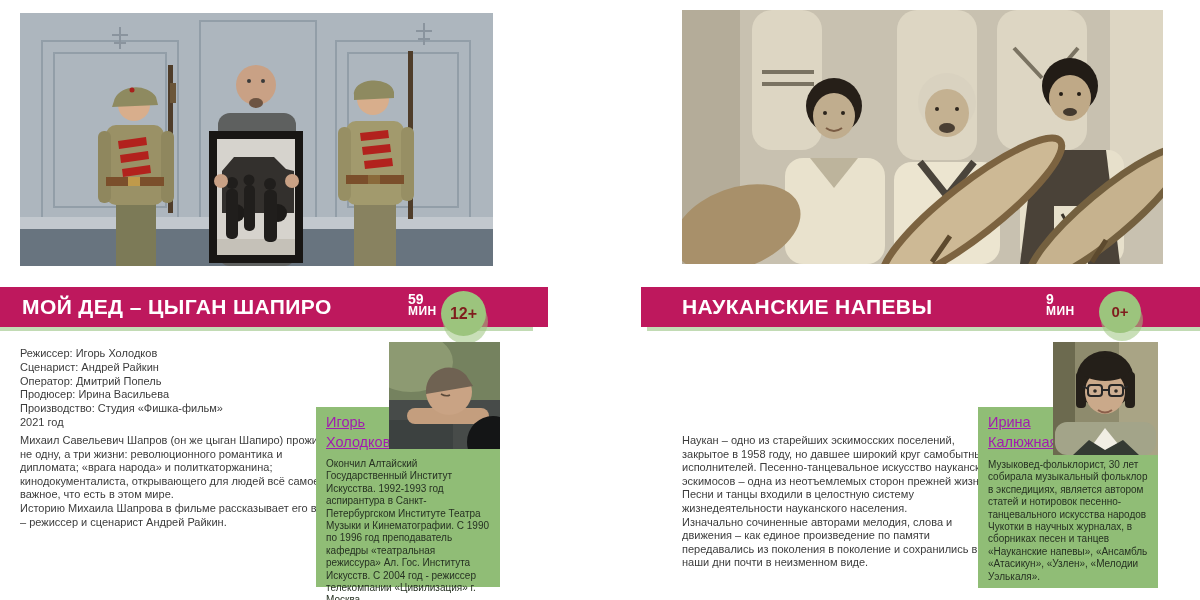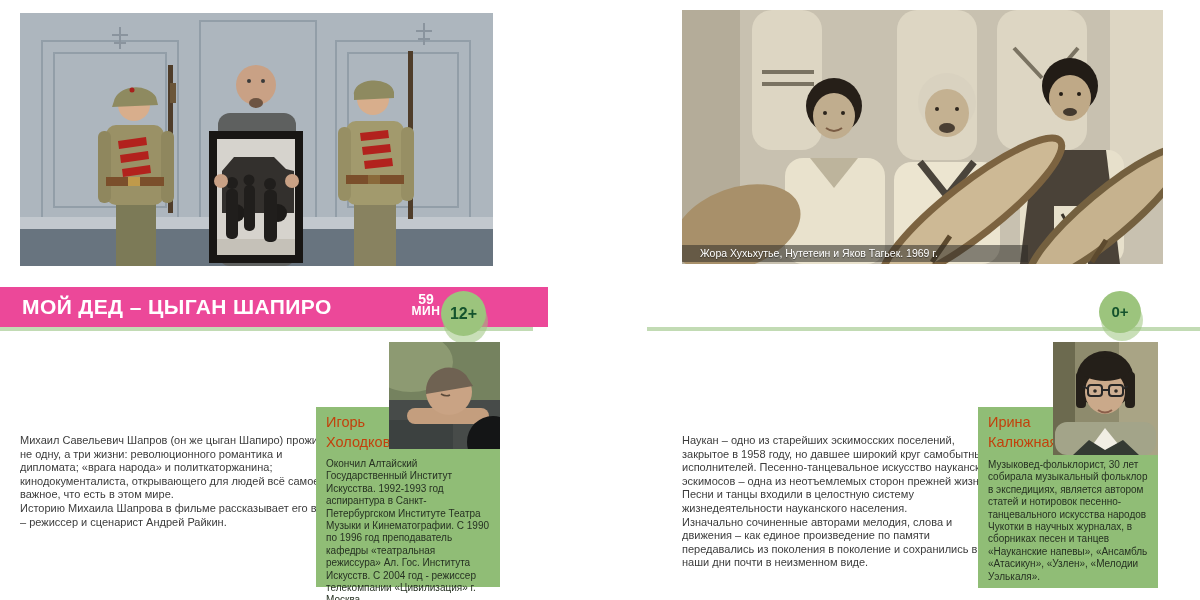--- a/index.html
+++ b/index.html
@@ -9,55 +9,55 @@
   svg{display:block;}
 
   
   .ph-l{left:20px;top:13px;width:473px;height:253px;}
   .ph-r{left:682px;top:10px;width:481px;height:254px;}
   .cap{left:682px;top:245px;width:346px;height:17px;background:rgba(48,46,40,0.55);
        color:#fff;font-size:10.5px;line-height:17px;padding-left:18px;box-sizing:border-box;
        text-shadow:0 1px 1px rgba(0,0,0,.5);z-index:2;white-space:nowrap;}
 
   
-  .bar{height:40px;background:#ec4899;display:flex;align-items:center;z-index:1;}
+  .bar{height:40px;background:#be185d;display:flex;align-items:center;z-index:1;}
   .bar-l{left:0;top:287px;width:548px;padding-left:22px;box-sizing:border-box;}
   .bar-r{left:641px;top:287px;width:559px;padding-left:41px;box-sizing:border-box;}
   .bar-title{color:#fff;font-size:21px;font-weight:bold;letter-spacing:.4px;white-space:nowrap;}
   .underline{height:4px;background:rgba(144,189,118,0.55);z-index:0;}
   .ul-l{left:0;top:327px;width:533px;}
   .ul-r{left:647px;top:327px;width:553px;}
 
-  .dur{width:36px;text-align:center;color:#fff;z-index:3;}
+  .dur{width:36px;text-align:left;color:#fff;z-index:3;}
   .dur-l{left:408px;top:292px;}
   .dur-r{left:1046px;top:292px;}
   .dur-num{font-size:14px;font-weight:bold;line-height:15px;}
   .dur-unit{font-size:12px;font-weight:bold;letter-spacing:.5px;text-transform:uppercase;line-height:8px;}
 
-  .badge{border-radius:50%;background:#9cc47d;color:#14532d;font-weight:bold;
+  .badge{border-radius:50%;background:#9cc47d;color:#7f1d1d;font-weight:bold;
          text-align:center;z-index:3;}
   .badge-l{left:441px;top:291px;width:45px;height:45px;line-height:45px;font-size:16px;}
   .badge-r{left:1099px;top:291px;width:42px;height:42px;line-height:42px;font-size:15px;}
   .badge-shadow{border-radius:50%;background:rgba(156,196,125,0.55);z-index:2;}
   .bs-l{left:443px;top:299px;width:45px;height:45px;}
   .bs-r{left:1101px;top:299px;width:42px;height:42px;}
 
   
   .credits{font-size:11px;line-height:13.8px;white-space:pre-line;}
   .cr-l{left:20px;top:347px;width:320px;}
   .cr-r{left:682px;top:347px;width:330px;}
   .desc{font-size:11px;line-height:13.6px;white-space:pre-line;}
   .de-l{left:20px;top:434px;width:316px;}
   .de-r{left:682px;top:434px;width:322px;}
 
   
   .panel{background:#90bd76;z-index:0;}
   .pa-l{left:316px;top:407px;width:184px;height:180px;}
   .pa-r{left:978px;top:407px;width:180px;height:181px;}
-  .pname{font-size:14.5px;line-height:20px;color:#c2410c;z-index:2;}
+  .pname{font-size:14.5px;line-height:20px;color:#a21caf;z-index:2;text-decoration:underline;}
   .pn-l{left:326px;top:412px;width:92px;}
   .pn-r{left:988px;top:412px;width:92px;}
   .pbio{font-size:10px;line-height:12.4px;color:#263122;z-index:2;}
   .pb-l{left:326px;top:458px;width:166px;}
   .pb-r{left:988px;top:459px;width:162px;}
   .inset-l{left:389px;top:342px;width:111px;height:107px;z-index:3;}
   .inset-r{left:1053px;top:342px;width:105px;height:113px;z-index:3;}
 </style>
 </head>
 <body>
@@ -146,20 +146,26 @@
     <span class="bar-title">МОЙ ДЕД – ЦЫГАН ШАПИРО</span>
   </div>
   <div class="abs underline ul-l"></div>
   <div class="abs dur dur-l">
     <div class="dur-num">59</div>
     <div class="dur-unit">мин</div>
   </div>
   <div class="abs badge-shadow bs-l"></div>
   <div class="abs badge badge-l">12+</div>
 
+  <div class="abs credits cr-l">Режиссер: Игорь Холодков
+Сценарист: Андрей Райкин
+Оператор: Дмитрий Попель
+Продюсер: Ирина Васильева
+Производство: Студия «Фишка-фильм»
+2021 год</div>
   <div class="abs desc de-l">Михаил Савельевич Шапров (он же цыган Шапиро) прожил не одну, а три жизни:  революционного романтика и дипломата; «врага народа» и политкаторжанина; кинодокументалиста, открывающего для людей всё самое важное, что есть в этом мире.
 Историю Михаила Шапрова в фильме рассказывает его внук – режиссер и сценарист Андрей Райкин.</div>
 
   <div class="abs panel pa-l"></div>
   <div class="abs pname pn-l">Игорь Холодков</div>
   <div class="abs pbio pb-l">Окончил Алтайский Государственный Институт Искусства. 1992-1993 год аспирантура в Санкт-Петербургском Институте Театра Музыки и Кинематографии. С 1990 по 1996 год преподаватель кафедры «театральная режиссура» Ал. Гос. Института Искусств. С 2004 год - режиссер телекомпании «Цивилизация» г. Москва.</div>
   <svg class="abs inset-l" viewBox="0 0 111 107">
     <rect width="111" height="107" fill="#75825f"></rect>
     <ellipse cx="22" cy="20" rx="42" ry="30" fill="#93a077" opacity="0.8"></ellipse>
     <rect y="58" width="111" height="49" fill="#474b49"></rect>
@@ -213,22 +219,24 @@
         <circle cx="397" cy="84" r="2" fill="#241d15"></circle>
       <ellipse cx="388" cy="102" rx="7" ry="4" fill="#43392e"></ellipse>
     </g>
     <g>
       <ellipse cx="55" cy="218" rx="66" ry="40" fill="#a8906a" transform="rotate(-20 55 218)"></ellipse>
       <ellipse cx="290" cy="200" rx="112" ry="26" fill="#cdb995" stroke="#7c6340" stroke-width="7" transform="rotate(-38 290 200)"></ellipse>
       <ellipse cx="425" cy="205" rx="100" ry="23" fill="#c6b28e" stroke="#74603f" stroke-width="7" transform="rotate(-40 425 205)"></ellipse>
       <path d="M250,252 l18,-26 M410,252 l14,-22" stroke="#5d4a2e" stroke-width="5"></path>
     </g>
   </svg>
-  <div class="abs cap">Жора Хухьхутье, Нутетеин и Яков Тагьек. 1969 г.</div>
-
+
+  <div class="abs bar bar-r">
+    <span class="bar-title">НАУКАНСКИЕ НАПЕВЫ</span>
+  </div>
   <div class="abs underline ul-r"></div>
   <div class="abs dur dur-r">
     <div class="dur-num">9</div>
     <div class="dur-unit">мин</div>
   </div>
   <div class="abs badge-shadow bs-r"></div>
   <div class="abs badge badge-r">0+</div>
 
   <div class="abs desc de-r">Наукан – одно из старейших эскимосских поселений, закрытое в 1958  году, но давшее широкий круг самобытных исполнителей. Песенно-танцевальное искусство науканских эскимосов – одна из неотъемлемых сторон прежней жизни. Песни и танцы входили в целостную систему жизнедеятельности науканского населения.
 Изначально сочиненные авторами мелодия, слова и движения – как единое произведение по памяти передавались из поколения в поколение и сохранились в наши дни почти в неизменном виде.</div>

